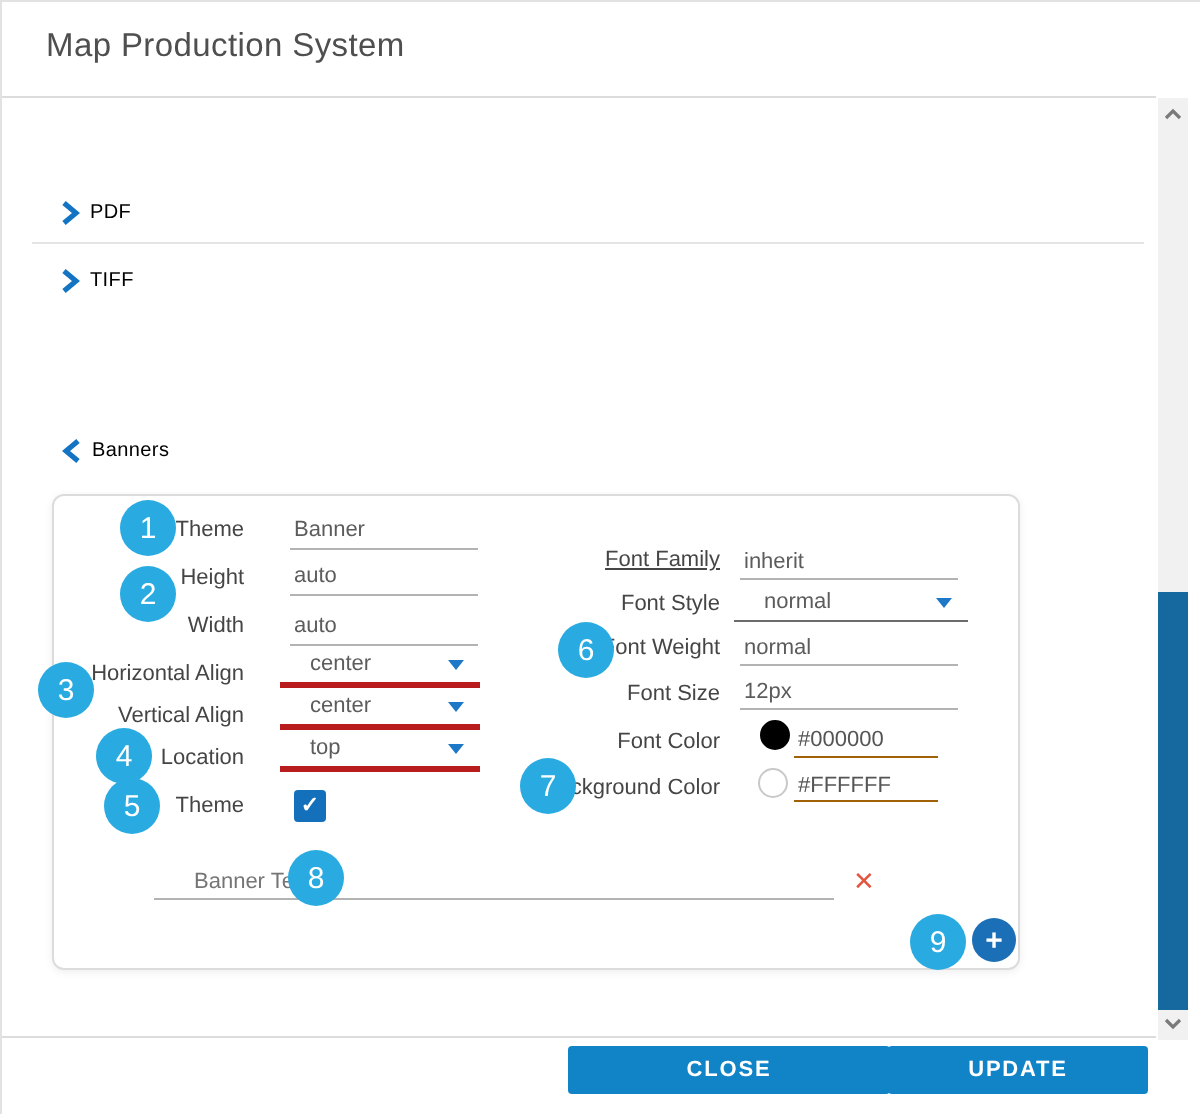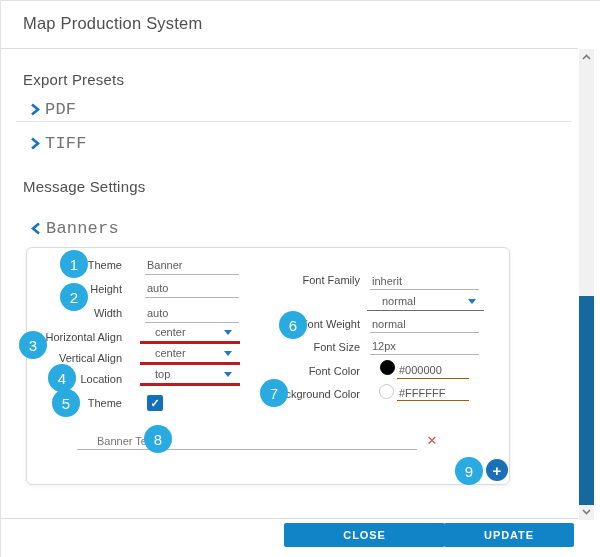--- a/index.html
+++ b/index.html
@@ -6,21 +6,21 @@
   html,body { width:600px; height:557px; background:#fff; font-family:"Liberation Sans", sans-serif; }
   .dialog { position:relative; width:600px; height:557px; background:#fff; border-top:1px solid #e2e2e2; border-left:1px solid #e2e2e2; overflow:hidden; }
 
   .title { position:absolute; left:22px; top:13px; font-size:16.5px; color:#4f4f4f; letter-spacing:.2px; }
   .hdr-divider { position:absolute; left:0; top:47px; width:577px; height:1px; background:#dcdcdc; }
 
   .section-heading { position:absolute; font-size:15px; color:#4f4f4f; letter-spacing:.2px; }
   .row-divider { position:absolute; left:15px; top:120px; width:556px; height:1px; background:#e4e4e4; }
 
   .tree-item { position:absolute; display:flex; align-items:center; gap:5px; cursor:pointer; }
-  .tree-item .lbl { font-size:17px; color:#737373; letter-spacing:.2px;font-family:Liberation Mono, monospace; }
+  .tree-item .lbl { font-size:10px; color:#000000; letter-spacing:.2px; }
 
   .card { position:absolute; left:25px; top:246px; width:484px; height:238px; background:#fff; border:1px solid #dcdcdc; border-radius:6px; box-shadow:0 1px 4px rgba(0,0,0,.07); }
 
   .flabel { position:absolute; font-size:11px; color:#454545; text-align:right; height:13px; white-space:nowrap; }
   .l-left  { left:-5px; width:100px; }
   .l-right { left:150px; width:183px; }
 
   .uinput { position:absolute; border:none; border-bottom:1px solid #b3b3b3; background:transparent; outline:none; font-family:"Liberation Sans",sans-serif; font-size:11px; color:#5c5c5c; padding:0 0 0 2px; }
 
   .uselect { position:absolute; border-bottom:3px solid #b91c1c; display:flex; align-items:center; cursor:pointer; }
@@ -53,39 +53,37 @@
   .scroll-arrow.up { top:1px; } .scroll-arrow.down { bottom:1px; }
 </style>
 </head>
 <body>
 
 <div class="dialog">
 
   <div class="title">Map Production System</div>
   <div class="hdr-divider"></div>
 
-  <div class="section-heading" style="left:22px; top:70px;">Export Presets</div>
 
   <div class="tree-item" style="left:29px; top:99px;">
     <svg width="10" height="13" viewBox="0 0 10 13">
         <path d="M2 1.5 L8 6.5 L2 11.5" stroke="#1474c4" stroke-width="2.6" fill="none"></path>
       </svg>
     <span class="lbl">PDF</span>
   </div>
 
   <div class="row-divider"></div>
 
   <div class="tree-item" style="left:29px; top:133px;">
     <svg width="10" height="13" viewBox="0 0 10 13">
         <path d="M2 1.5 L8 6.5 L2 11.5" stroke="#1474c4" stroke-width="2.6" fill="none"></path>
       </svg>
     <span class="lbl">TIFF</span>
   </div>
 
-  <div class="section-heading" style="left:22px; top:177px;">Message Settings</div>
 
   <div class="tree-item" style="left:30px; top:218px;">
     <svg width="10" height="13" viewBox="0 0 10 13">
         <path d="M8 1.5 L2 6.5 L8 11.5" stroke="#1474c4" stroke-width="2.6" fill="none"></path>
       </svg>
     <span class="lbl">Banners</span>
   </div>
 
   <div class="card">
 
@@ -111,21 +109,22 @@
     </div>
     <div class="uselect" style="left:113px; top:117px; width:100px; height:21px;">
       <span class="val">top</span>
       <span class="tri"></span>
     </div>
 
     <div class="checkbox">
       <span>✓</span>
     </div>
 
-    <div class="flabel l-right" style="top:26px;">Font Family</div>
+    <div class="flabel l-right" style="top:26px;text-decoration:underline;">Font Family</div>
+    <div class="flabel l-right" style="top:48px;">Font Style</div>
     <div class="flabel l-right" style="top:70px;">Font Weight</div>
     <div class="flabel l-right" style="top:93px;">Font Size</div>
     <div class="flabel l-right" style="top:117px;">Font Color</div>
     <div class="flabel l-right" style="top:140px;">Background Color</div>
 
     <input class="uinput" style="left: 343px; top: 24px; width: 109px; height: 18px;" value="inherit">
 
     <div class="uselect dark" style="left:340px; top:44px; width:117px; height:19px;">
       <span class="val">normal</span>
       <span class="tri"></span>

